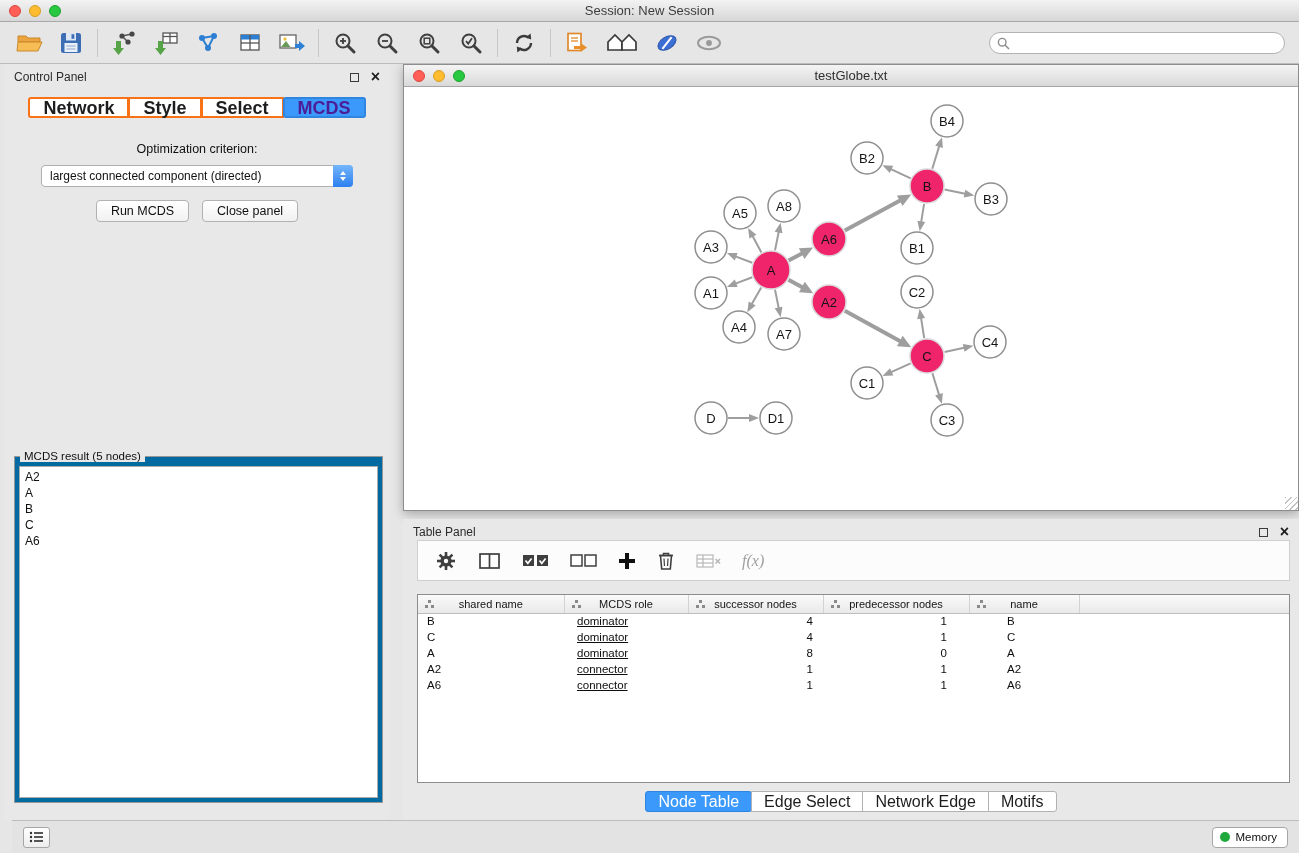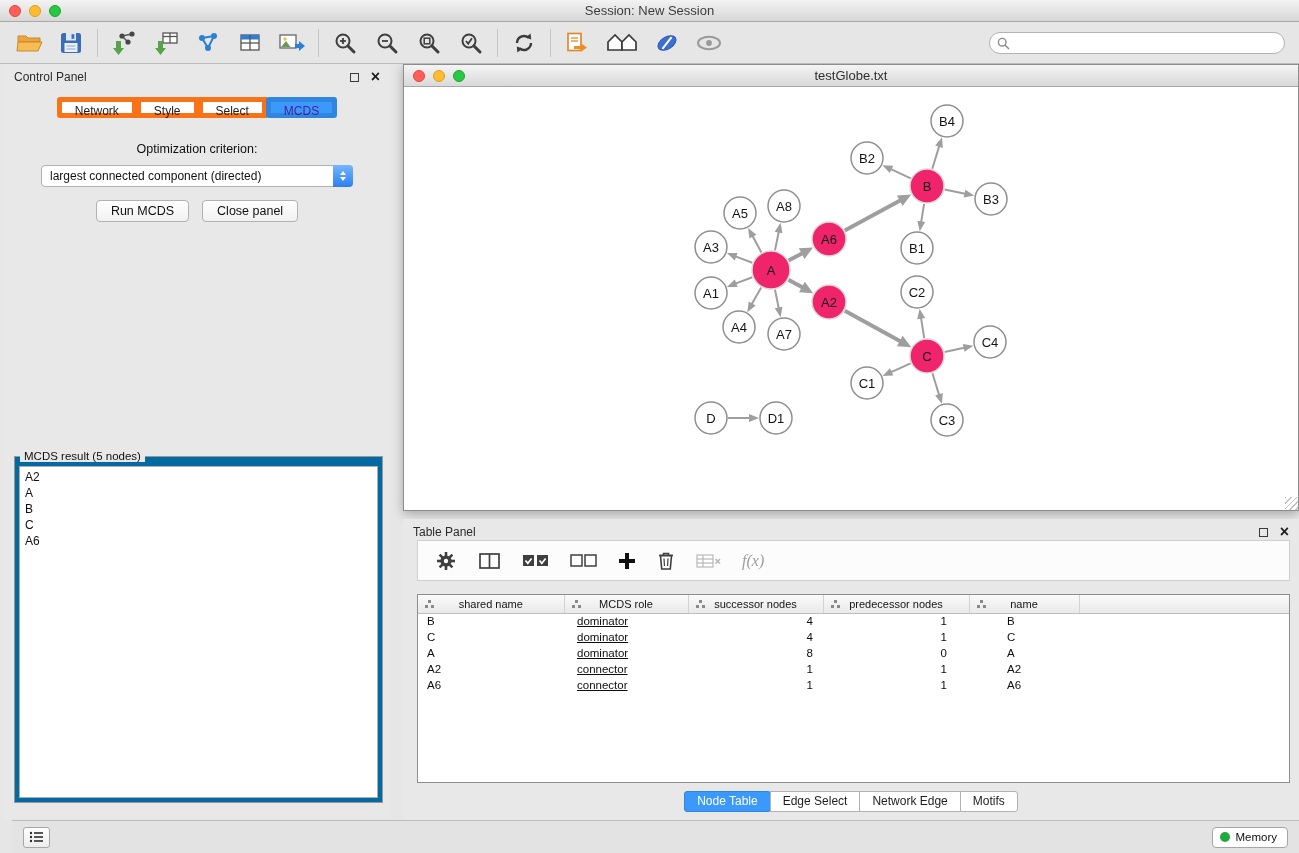--- a/index.html
+++ b/index.html
@@ -32,22 +32,22 @@
 
   
   .panel-head { height:26px; display:flex; align-items:center; padding:0 10px; font-size:12px; color:#2b2b2b; }
   .panel-head-controls { margin-left:auto; display:flex; align-items:center; gap:12px; }
   .float-btn { width:9px; height:9px; border:1px solid #3a3a3a; background:transparent; display:inline-block; }
   .close-btn { font-size:16px; font-weight:bold; color:#1c1c1c; line-height:12px; }
 
   
   .control-panel { position:absolute; left:4px; top:64px; width:386px; height:755px; background:#e8e8e8; }
   .cp-tabs { display:flex; justify-content:center; margin-top:7px; }
-  .cp-tab { height:21px; line-height:19px; padding:0 13px; background:#fff; border:5px solid #f97316;
-    margin-left:-1px; font-size:12px; color:#1d1d1d; }
+  .cp-tab { height:21px; line-height:19px; padding:0 13px; background:#fff; border:2px solid #f97316;
+    margin-left:-1px; font-size:18px; color:#1d1d1d;font-weight:bold; }
   .cp-tab:first-child { border-radius:3px 0 0 3px; margin-left:0; }
   .cp-tab:last-child { border-radius:0 3px 3px 0; }
   .cp-tab.active { color:#4c1d95; border-color:#2e86e0; border-radius:3px; }
   .opt-label { text-align:center; margin-top:24px; font-size:12.5px; color:#101010; }
   .dropdown { position:relative; margin:9px auto 0; width:312px; height:22px; background:#fff;
     border:1px solid #b0b0b0; border-radius:4px; display:flex; align-items:center; font-size:12px;
     color:#111; padding-left:8px; }
   .dd-stepper { position:absolute; right:-1px; top:-1px; width:20px; height:22px;
     background:linear-gradient(#74b6fb,#2d7ff0); border-radius:0 4px 4px 0; display:flex;
     flex-direction:column; align-items:center; justify-content:center; gap:2px; }
@@ -102,21 +102,21 @@
   .col-icon::before { content:""; position:absolute; left:3px; top:0; width:3px; height:3px;
     background:#8a8a8a; box-shadow:-3px 5px 0 #8a8a8a, 3px 5px 0 #8a8a8a; }
   .data-table tbody td { height:16px; font-size:11.5px; color:#0e0e0e; white-space:nowrap; overflow:hidden; }
   .data-table tbody td:nth-child(1) { padding-left:9px; }
   .data-table tbody td:nth-child(2) { padding-left:13px;text-decoration:underline; }
   .data-table tbody td:nth-child(3) { text-align:right; padding-right:10px; }
   .data-table tbody td:nth-child(4) { text-align:right; padding-right:22px; }
   .data-table tbody td:nth-child(5) { padding-left:38px; }
   .table-tabs { position:absolute; left:0; right:0; bottom:8px; display:flex; justify-content:center; }
   .t-tab { height:21px; line-height:19px; padding:0 12px; background:#fff; border:1px solid #b2b2b2;
-    margin-left:-1px; font-size:12px; color:#1d1d1d; }
+    margin-left:-1px; font-size:16px; color:#1d1d1d; }
   .t-tab:first-child { margin-left:0; border-radius:3px 0 0 3px; }
   .t-tab:last-child { border-radius:0 3px 3px 0; }
   .t-tab.active { color:#fff; border-color:#2e86e0; border-radius:3px; }
 
   
   .statusbar { position:absolute; left:12px; right:0; bottom:0; height:33px; background:#e3e3e3;
     border-top:1px solid #bdbdbd; display:flex; align-items:center; padding:0 11px; }
   .list-btn { width:27px; height:21px; background:linear-gradient(#ffffff,#ededed);
     border:1px solid #a6a6a6; border-radius:3px; display:flex; align-items:center; justify-content:center; }
   .memory-btn { margin-left:auto; height:21px; padding:0 10px 0 7px; background:#fff;

